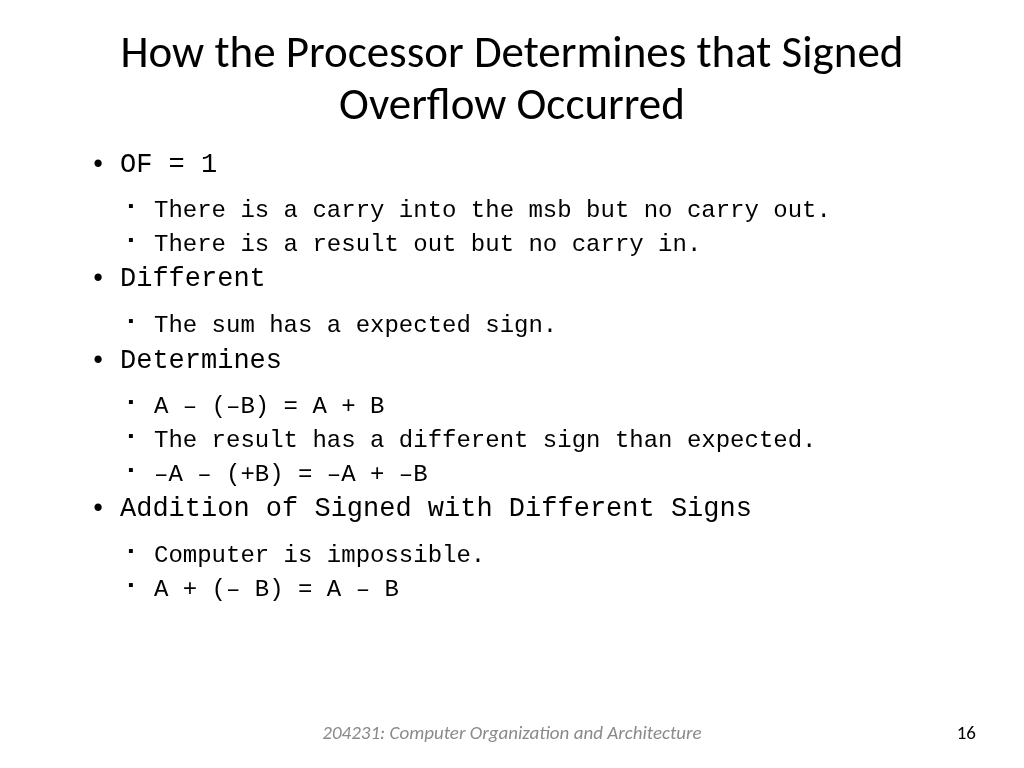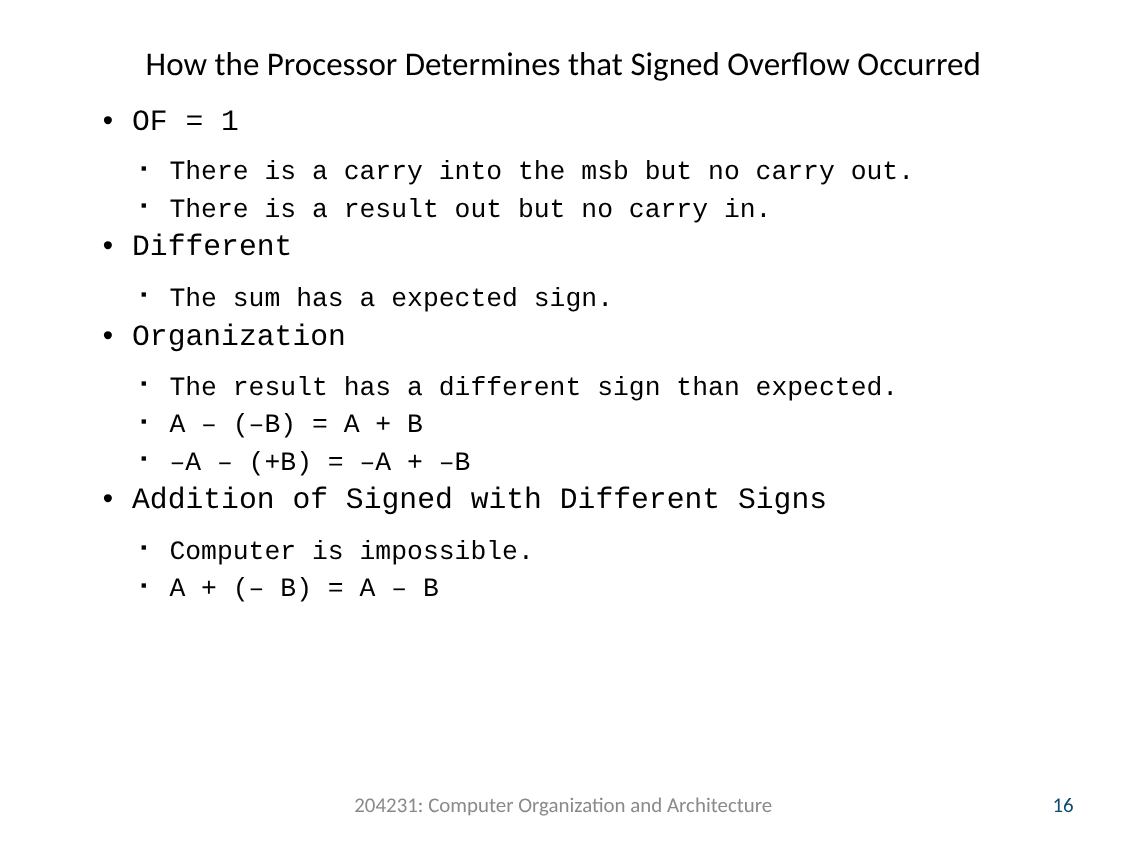--- a/index.html
+++ b/index.html
@@ -1,28 +1,28 @@
 <!DOCTYPE html>
 <html><head>
 <meta charset="utf-8">
 <style>
   * { margin: 0; padding: 0; box-sizing: border-box; }
   html, body { width: 1024px; height: 768px; background: #fff; font-family: Calibri, "Segoe UI", Arial, sans-serif; color: #000; }
   .slide { width: 1024px; height: 768px; position: relative; padding: 26px 60px 0 60px; }
-  .title { font-size: 30px; font-weight: 400; text-align: center; line-height: 1.15; margin: 16px auto 18px auto; }
+  .title { font-size: 45px; font-weight: 400; text-align: center; line-height: 1.15; margin: 0 auto 18px auto; }
   .content { font-size: 27px; line-height: 1.32; padding-left: 30px; }
   ul.lvl1 { list-style: none; font-family: Liberation Mono, monospace; }
   ul.lvl1 > li { position: relative; padding-left: 30px; margin-bottom: 2px; }
   ul.lvl1 > li::before { content: "•"; position: absolute; left: 0; top: 0; font-size: 27px; }
   ul.lvl2 { list-style: none; margin-top: 12px; }
   ul.lvl2 > li { position: relative; padding-left: 34px; margin-bottom: 2px; font-size: 24px; }
   ul.lvl2 > li::before { content: "▪"; position: absolute; left: 6px; top: 2px; font-size: 16px; }
   .footer { position: absolute; bottom: 24px; left: 0; width: 100%; display: flex; justify-content: center; align-items: center; }
-  .footer-label { color: #8a8a8a; font-size: 19px; }
-  .footer-page { position: absolute; right: 48px; color: #0c4a6e; font-size: 19px; }
+  .footer-label { font-style: italic; color: #8a8a8a; font-size: 19px; }
+  .footer-page { position: absolute; right: 48px; color: #000000; font-size: 19px; }
 </style>
 </head>
 <body>
 
 <div class="slide">
   <h1 class="title">How the Processor Determines that Signed Overflow Occurred</h1>
 
   <div class="content">
     <ul class="lvl1">
       <li>
@@ -32,24 +32,24 @@
           <li>There is a result out but no carry in.</li>
         </ul>
       </li>
       <li>
         <span>Different</span>
         <ul class="lvl2">
           <li>The sum has a expected sign.</li>
         </ul>
       </li>
       <li>
-        <span>Organization</span>
+        <span>Determines</span>
         <ul class="lvl2">
+          <li>A – (–B) = A + B</li>
           <li>The result has a different sign than expected.</li>
-          <li>A – (–B) = A + B</li>
           <li>–A – (+B) = –A + –B</li>
         </ul>
       </li>
       <li>
         <span>Addition of Signed with Different Signs</span>
         <ul class="lvl2">
           <li>Computer is impossible.</li>
           <li>A + (– B) = A – B</li>
         </ul>
       </li>

